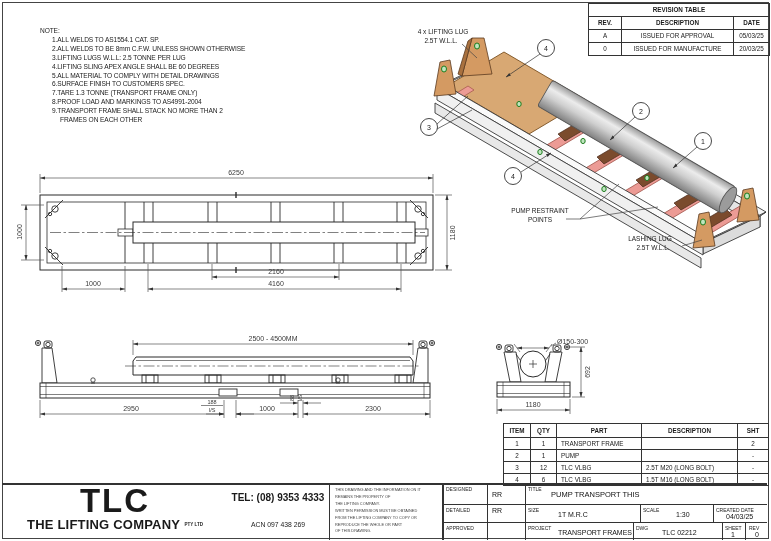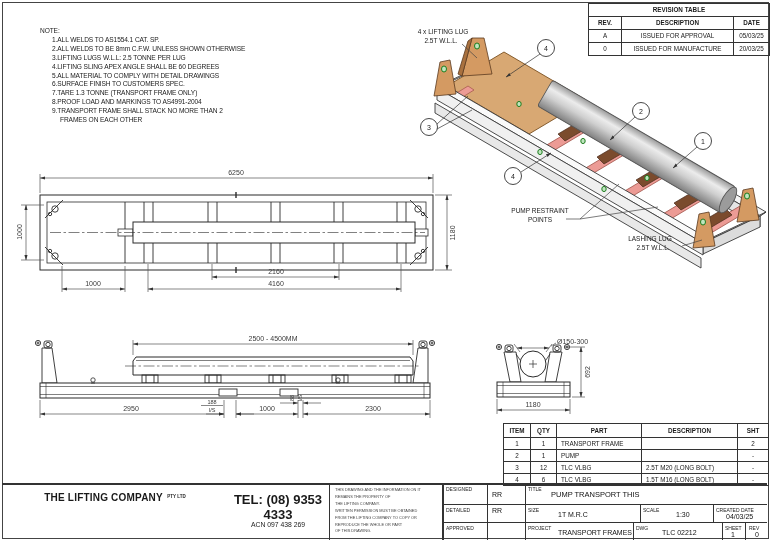--- a/index.html
+++ b/index.html
@@ -31,23 +31,23 @@
   .pt-row>div:last-child{border-right:none;}
   .pt-head{font-weight:bold;height:13px;line-height:13px;}
   .pt-left{text-align:left !important;padding-left:4px;}
 
   
   .tb-line{position:absolute;background:#333;}
   .tb-label{position:absolute;font-size:5px;color:#222;}
   .tb-value{position:absolute;font-size:7px;color:#111;}
   .logo{left:15px;top:487px;width:200px;text-align:center;}
   .logo-tlc{font-size:33px;font-weight:bold;letter-spacing:2px;line-height:28px;}
-  .logo-company{font-size:10px;font-weight:bold;letter-spacing:0.2px;}
+  .logo-company{font-size:13px;font-weight:bold;letter-spacing:0.2px;}
   .logo-suffix{font-size:4.5px;font-weight:bold;vertical-align:3px;}
-  .tel{left:228px;top:492px;width:100px;text-align:center;font-size:13px;font-weight:bold;}
+  .tel{left:228px;top:492px;width:100px;text-align:center;font-size:10px;font-weight:bold;}
   .acn{left:228px;top:521px;width:100px;text-align:center;font-size:6.8px;}
   .disclaimer{left:329px;top:483px;width:114px;height:57px;border-left:1px solid #333;border-right:1px solid #333;
               box-sizing:border-box;padding:4px 0 0 5px;font-size:3.9px;line-height:6.9px;color:#444;}
 
   svg text{font-family:"Liberation Sans",sans-serif;}
   .dim{font-size:7px;fill:#3a3a3a;}
   .dim-sm{font-size:5.5px;fill:#3a3a3a;}
   .iso-label{font-size:6.5px;fill:#1a1a1a;}
   .balloon-num{font-size:7px;fill:#1a1a1a;}
 </style>
@@ -447,20 +447,21 @@
     <div class="tb-line" style="left:525px;top:483px;width:1px;height:57px;"></div>
     <div class="tb-line" style="left:443px;top:504px;width:324px;height:1px;"></div>
     <div class="tb-line" style="left:443px;top:522px;width:324px;height:1px;"></div>
     <div class="tb-line" style="left:640px;top:504px;width:1px;height:18px;"></div>
     <div class="tb-line" style="left:713px;top:504px;width:1px;height:18px;"></div>
     <div class="tb-line" style="left:633px;top:522px;width:1px;height:18px;"></div>
     <div class="tb-line" style="left:722px;top:522px;width:1px;height:18px;"></div>
     <div class="tb-line" style="left:745px;top:522px;width:1px;height:18px;"></div>
 
     <div class="abs logo">
+      <div class="logo-tlc">TLC</div>
       <div><span class="logo-company">THE LIFTING COMPANY</span>
            <span class="logo-suffix">PTY LTD</span></div>
     </div>
     <div class="abs tel">TEL: (08) 9353 4333</div>
     <div class="abs acn">ACN 097 438 269</div>
 
     <div class="abs disclaimer">
       <div>THIS DRAWING AND THE INFORMATION ON IT</div>
       <div>REMAINS THE PROPERTY OF</div>
       <div>THE LIFTING COMPANY.</div>

